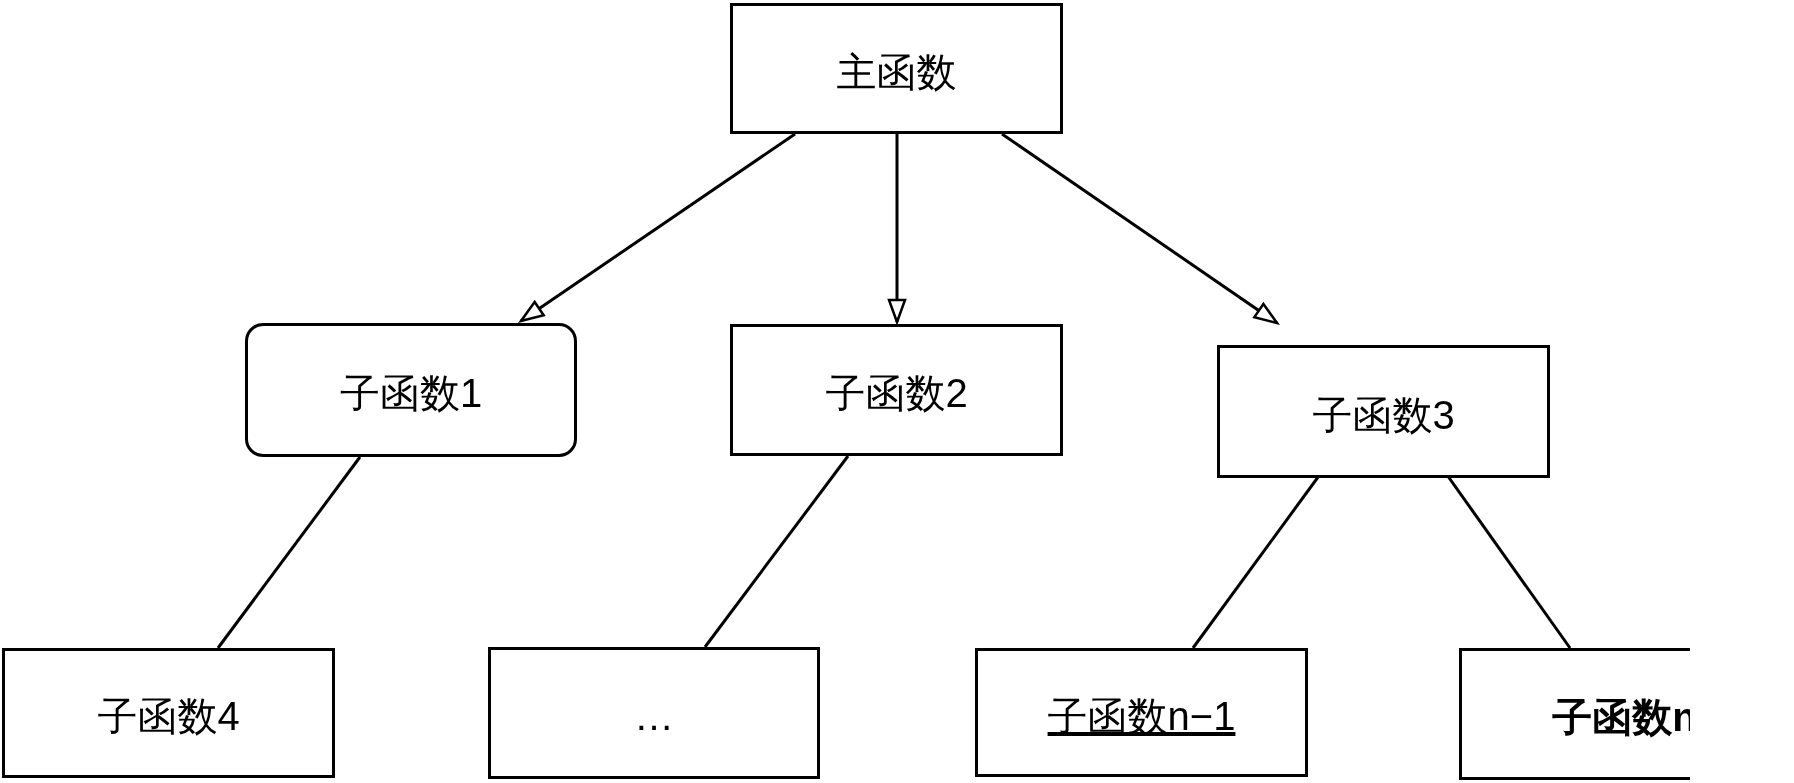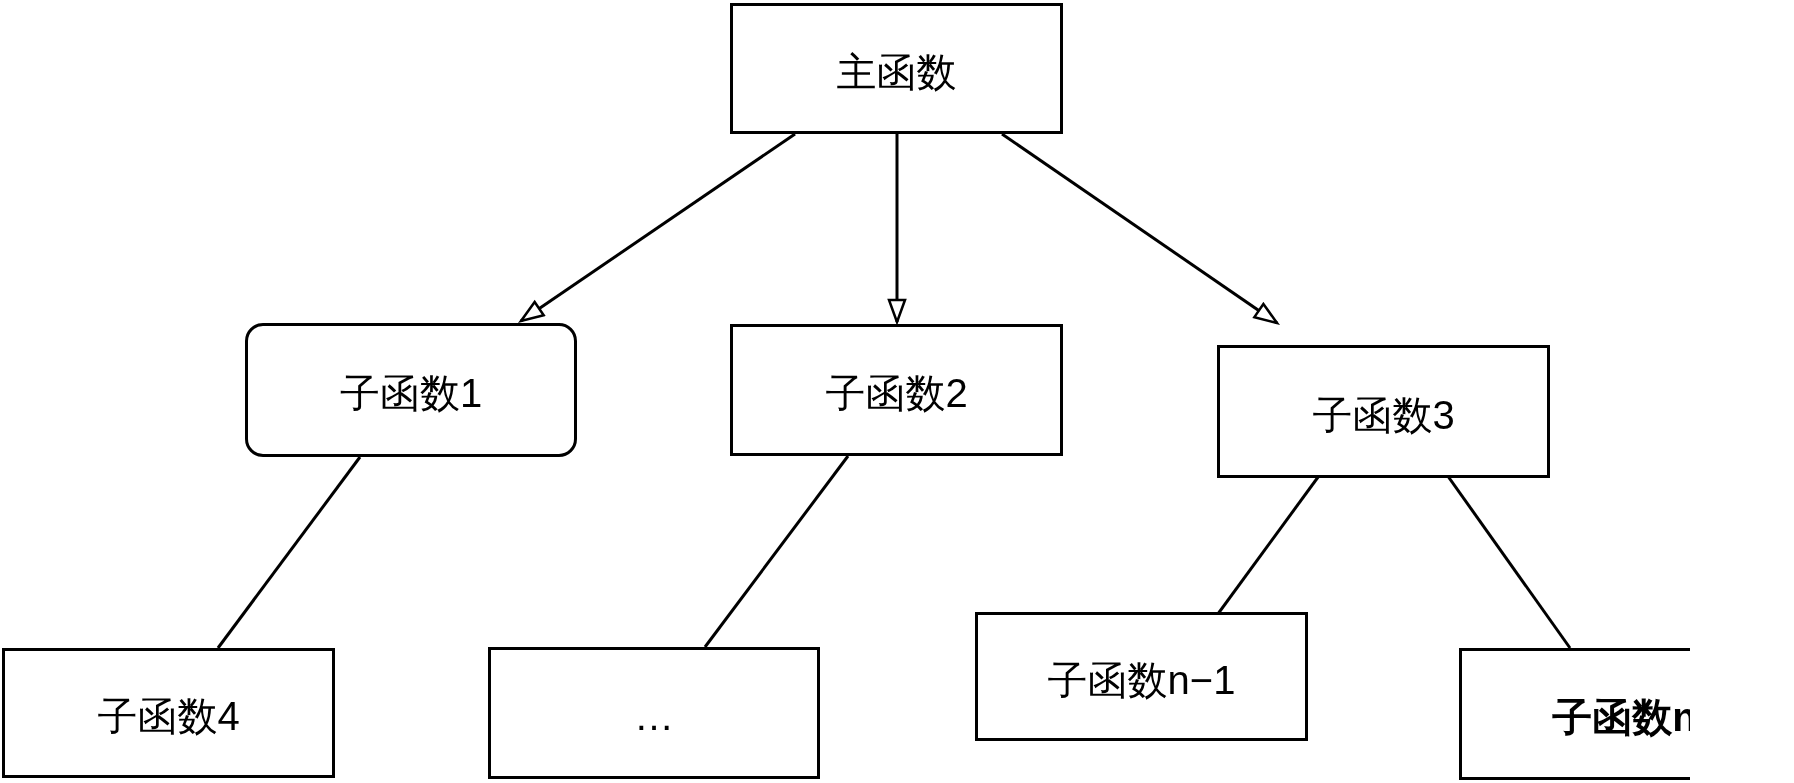--- a/index.html
+++ b/index.html
@@ -72,20 +72,20 @@
       </div>
       <div class="node" style="left: 1217px; top: 325px; width: 333px; height: 133px; margin-top: 20px;">
         <span>子函数3</span>
       </div>
       <div class="node" style="left: 2px; top: 648px; width: 333px; height: 130px; text-align: center;">
         <span>子函数4</span>
       </div>
       <div class="node" style="left: 488px; top: 647px; width: 332px; height: 132px;">
         <span>…</span>
       </div>
-      <div class="node" style="left: 975px; top: 612px; width: 333px; height: 129px;">
+      <div class="node" style="left: 975px; top: 648px; width: 333px; height: 129px; text-decoration: underline;">
         <span>子函数n−1</span>
       </div>
       <div class="node" style="left: 1459px; top: 648px; width: 331px; height: 132px; font-weight: bold;">
         <span>子函数n</span>
       </div>
     </div>
 </div>
 
 </body></html>

